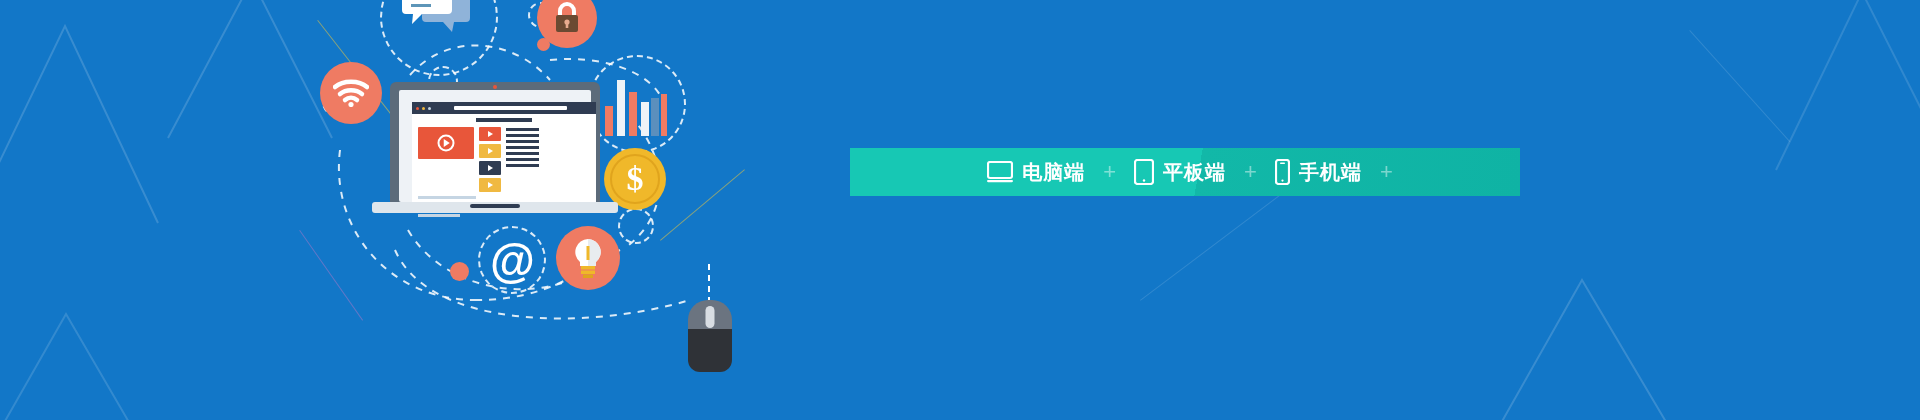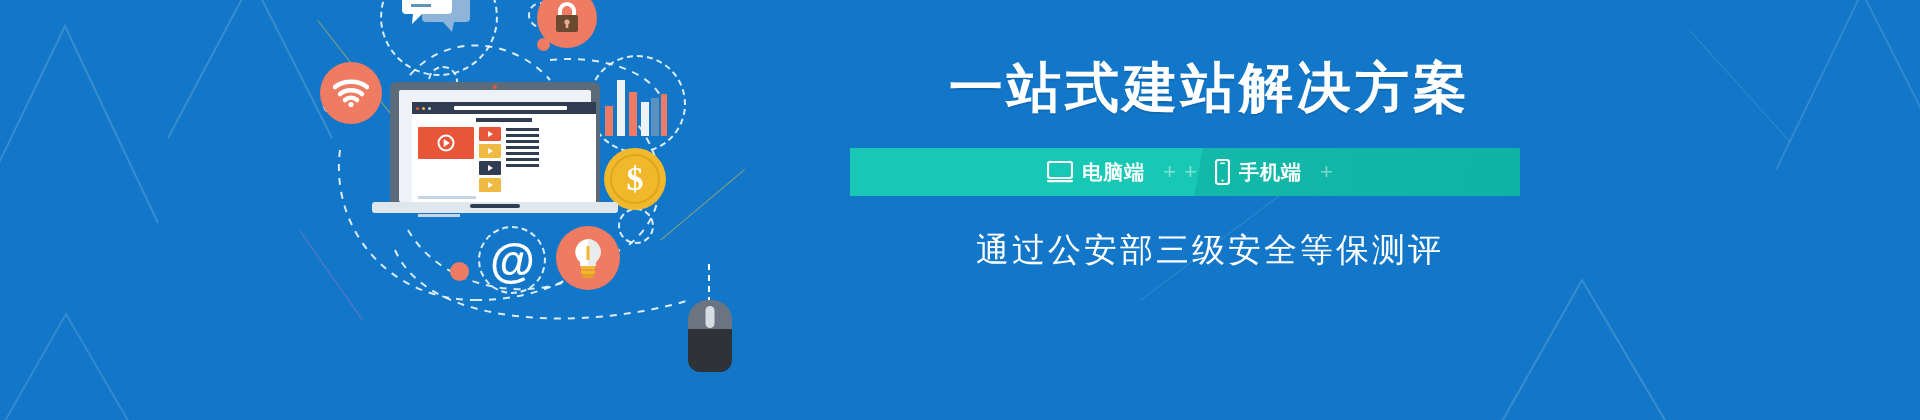--- a/index.html
+++ b/index.html
@@ -249,51 +249,58 @@
     <div class="mouse">
       <div class="mouse-cord"></div>
       <div class="mouse-top"></div>
       <div class="mouse-bot"></div>
       <div class="mouse-wheel"></div>
     </div>
   </div>
 
   <div class="content">
 
-    <h1 class="headline">一站式建站解决方案</h1>
 
     <div class="tagbar">
 
       <div class="tag">
         <span>
           <svg width="26" height="22" viewBox="0 0 26 22">
             <rect x="1" y="1" width="24" height="16" rx="2" fill="none" stroke="#fff" stroke-width="2.2"></rect>
             <rect x="0" y="19" width="26" height="2.2" rx="1.1" fill="#fff"></rect>
           </svg>
         </span>
         <span class="tag-label">电脑端</span>
       </div>
 
       <span class="plus">+</span>
 
+      <div class="tag">
+        <span>
+          <svg width="20" height="26" viewBox="0 0 20 26">
+            <rect x="1" y="1" width="18" height="24" rx="2.5" fill="none" stroke="#fff" stroke-width="2.2"></rect>
+            <circle cx="10" cy="21.5" r="1.2" fill="#fff"></circle>
+          </svg>
+        </span>
+        <span class="tag-label">平板端</span>
+      </div>
 
       <span class="plus">+</span>
 
       <div class="tag">
         <span>
           <svg width="15" height="26" viewBox="0 0 15 26">
             <rect x="1" y="1" width="13" height="24" rx="2.5" fill="none" stroke="#fff" stroke-width="2.2"></rect>
             <rect x="5" y="3.6" width="5" height="1.4" rx=".7" fill="#fff"></rect>
             <circle cx="7.5" cy="21.6" r="1.1" fill="#fff"></circle>
           </svg>
         </span>
         <span class="tag-label">手机端</span>
       </div>
 
       <span class="plus">+</span>
 
 
     </div>
 
-    <div class="subline">通过公安部三级安全等保测评</div>
   </div>
 
 </div>
 
 </body></html>

